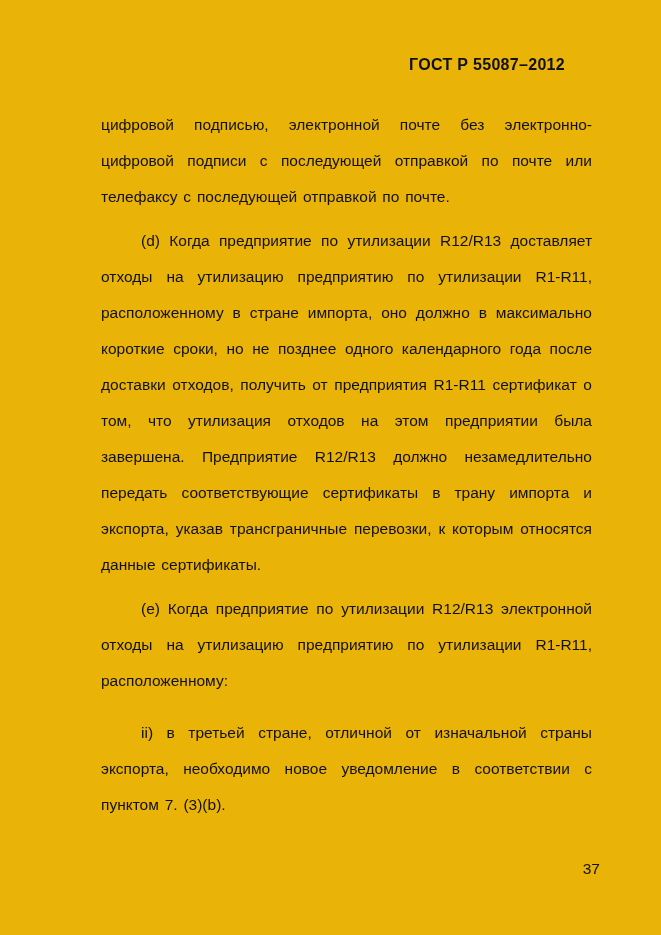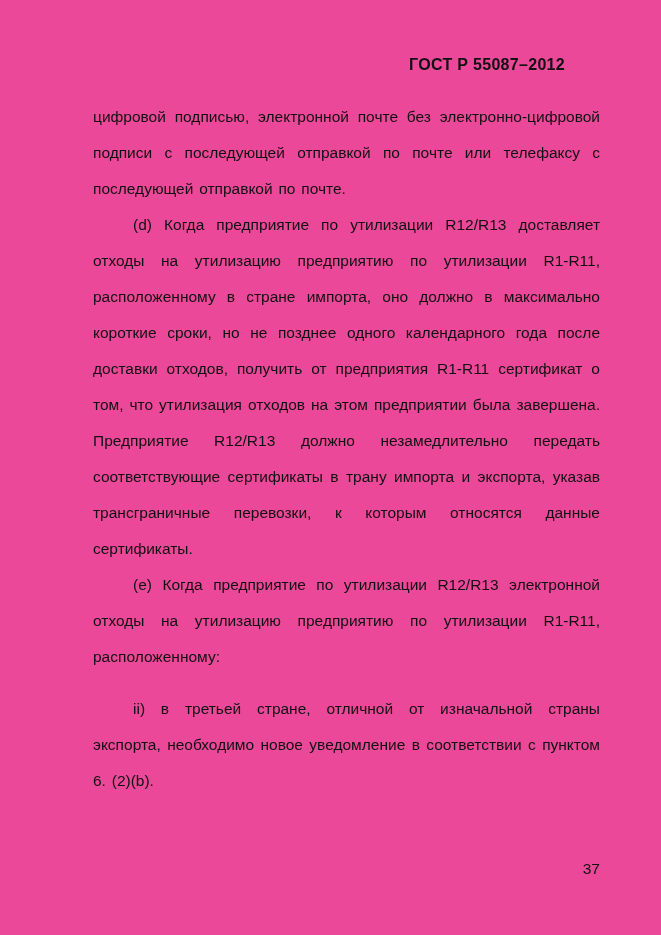--- a/index.html
+++ b/index.html
@@ -4,21 +4,21 @@
 <style>
   html, body {
     margin: 0;
     padding: 0;
     background: #ffffff;
   }
   .page {
     position: relative;
     width: 661px;
     height: 935px;
-    background: #ec4899;
+    background: #eab308;
     color: #111111;
     font-family: "Liberation Sans", sans-serif;
     overflow: hidden;
   }
   .doc-header {
     position: absolute;
     top: 56px;
     left: 0;
     right: 96px;
     text-align: right;
@@ -27,21 +27,21 @@
     letter-spacing: 0.3px;
     white-space: nowrap;
   }
   .content {
     position: absolute;
     left: 93px;
     top: 99px;
     width: 507px;
   }
   .para {
-    margin: 0;
+    margin: 8px;
     font-size: 15.5px;
     line-height: 36px;
     text-align: justify;
     word-spacing: 1.5px;
   }
   .para.indent {
     text-indent: 40px;
   }
   .para.gap-before {
     margin-top: 16px;
@@ -58,18 +58,18 @@
 <body>
 
 <div class="page">
 
   <div class="doc-header">ГОСТ Р 55087–2012</div>
 
   <div class="content">
     <p class="para">цифровой подписью, электронной почте без электронно-цифровой подписи с последующей отправкой по почте или телефаксу с последующей отправкой по почте.</p>
     <p class="para indent">(d) Когда предприятие  по утилизации R12/R13 доставляет отходы на утилизацию предприятию  по утилизации R1-R11, расположенному в стране импорта, оно должно в максимально короткие сроки, но не позднее одного календарного года после доставки отходов, получить от предприятия  R1-R11 сертификат о том, что утилизация отходов на этом предприятии была завершена. Предприятие R12/R13 должно незамедлительно передать соответствующие сертификаты в трану импорта и экспорта, указав трансграничные перевозки, к которым относятся данные сертификаты.</p>
     <p class="para indent">(e) Когда предприятие  по утилизации R12/R13 электронной отходы на утилизацию предприятию по утилизации R1-R11, расположенному:</p>
-    <p class="para indent gap-before">ii) в третьей стране, отличной от изначальной страны  экспорта, необходимо новое уведомление в соответствии с пунктом 6. (2)(b).</p>
+    <p class="para indent gap-before">ii) в третьей стране, отличной от изначальной страны  экспорта, необходимо новое уведомление в соответствии с пунктом 7. (3)(b).</p>
   </div>
 
   <div class="page-number">37</div>
 
 </div>
 
 </body></html>

